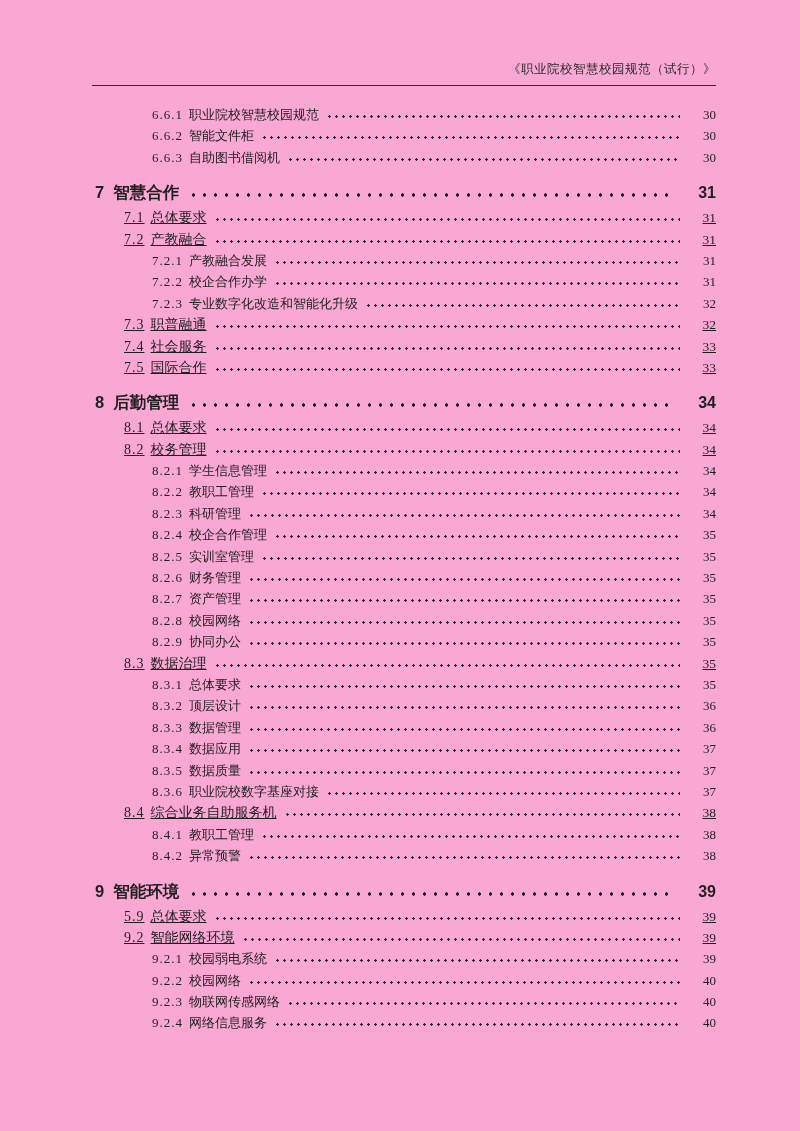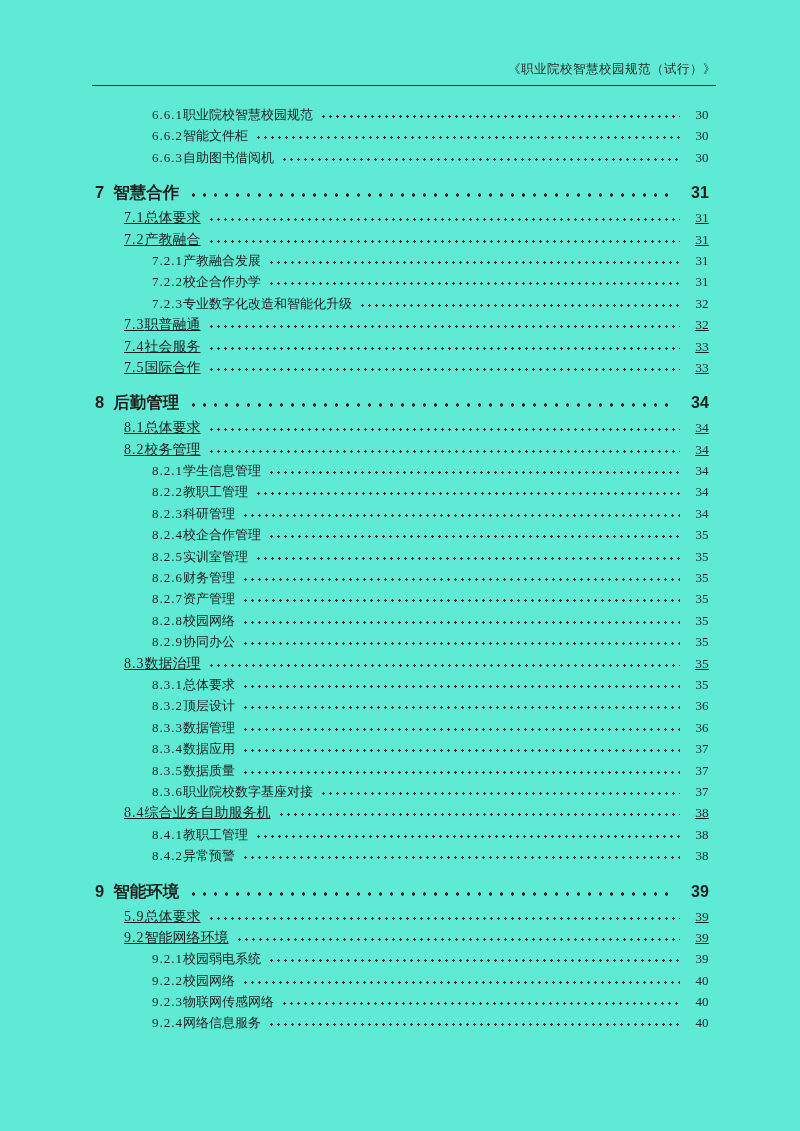--- a/index.html
+++ b/index.html
@@ -1,20 +1,20 @@
 <!DOCTYPE html>
 <html><head>
 <meta charset="utf-8">
 <style>
   html,body { margin:0; padding:0; background:#ffffff; }
   .page {
     position: relative;
     width: 800px;
     height: 1131px;
-    background: #5eead4;
+    background: #f9a8d4;
     overflow: hidden;
     font-family: "Liberation Serif", "DejaVu Serif", serif;
     color: #1f1f1f;
   }
   .header {
     position: absolute;
     top: 61px;
     left: 92px;
     width: 624px;
     text-align: right;
@@ -47,40 +47,40 @@
     height: 29px;
     line-height: 29px;
     margin-top: 10px;
     padding-left: 3px;
     font-family: "Liberation Sans", "DejaVu Sans", sans-serif;
     font-weight: 700;
     font-size: 16.5px;
   }
   .toc-row.lvl2 { padding-left: 32px; font-size: 14px; text-decoration: underline; }
   .toc-row.lvl3 { padding-left: 60px; font-size: 13px; }
-  .toc-num { letter-spacing: 1px; }
+  .toc-num { letter-spacing: 1px; margin-right: 6px; }
   .lvl1 .toc-num { letter-spacing: 0; margin-right: 9px; }
   .toc-leader {
     flex: 1 1 auto;
     height: 5px;
     margin: 0 8px 0 7px;
     background-image: radial-gradient(circle, #2b2b2b 1.05px, rgba(0,0,0,0) 1.45px);
     background-size: 7px 5px;
     background-repeat: repeat-x;
     background-position: left bottom;
   }
   .lvl1 .toc-leader {
     height: 6px;
     margin: 0 12px 0 9px;
     background-image: radial-gradient(circle, #1f1f1f 1.45px, rgba(0,0,0,0) 1.9px);
     background-size: 11px 6px;
   }
   .toc-page {
     min-width: 28px;
-    text-align: center;
+    text-align: right;
     font-size: 13px;
   }
   .lvl2 .toc-page { font-size: 13.5px; }
   .lvl1 .toc-page {
     min-width: 32px;
     font-size: 16px;
     font-weight: 700;
     font-family: "Liberation Sans", "DejaVu Sans", sans-serif;
   }
 </style>

